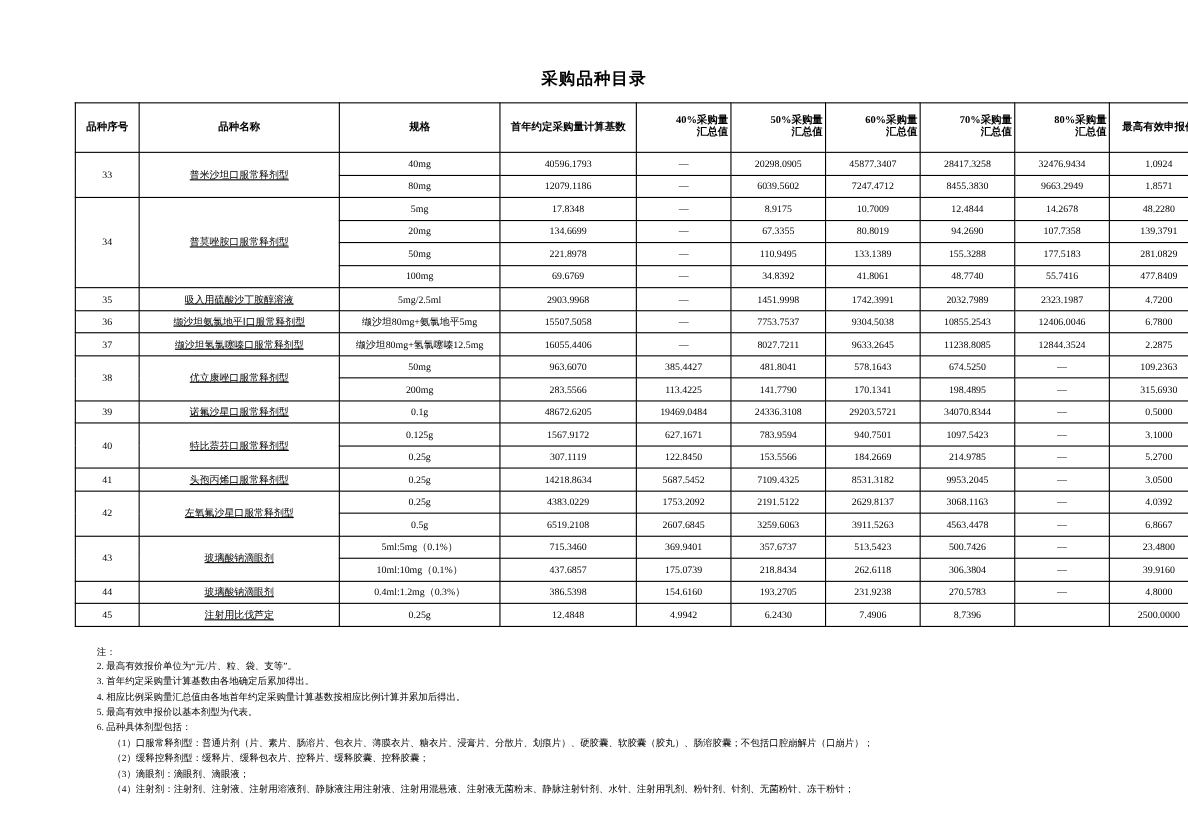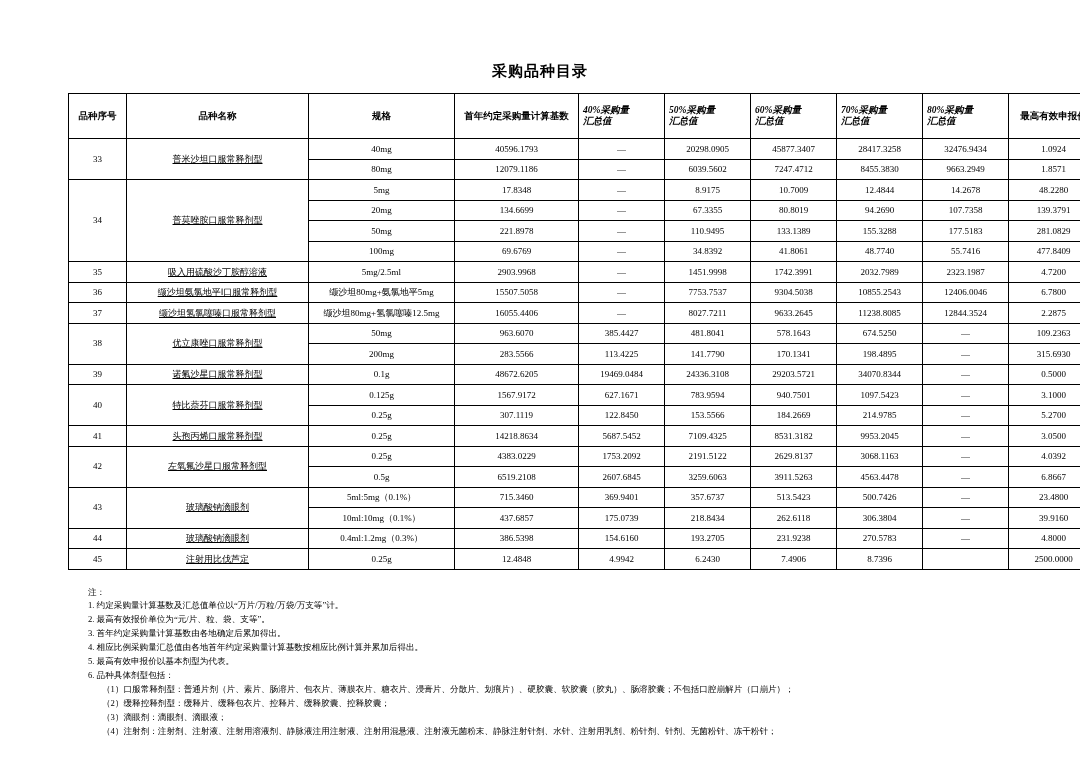--- a/index.html
+++ b/index.html
@@ -45,23 +45,22 @@
     vertical-align: middle;
     padding: 1px 2px;
     line-height: 1.15;
   }
   table.catalog thead th {
     font-weight: bold;
     font-size: 9.5px;
     height: 42px;
   }
   table.catalog thead th.two-line {
-    text-align: left;
+    text-align: right;
     padding-left: 4px;
-    font-style: italic;
   }
   table.catalog tbody td {
     height: 17.5px;
   }
   .col-no    { width: 58px; }
   .col-name  { width: 182px; }
   .col-spec  { width: 146px; }
   .col-base  { width: 124px; }
   .col-p     { width: 86px; }
   .col-max   { width: 90px; }
@@ -379,21 +378,20 @@
             <td class="dash"></td>
             <td class="num">2500.0000</td>
           </tr>
         </tbody>
     </table>
   </div>
 
   <div class="notes">
     <div class="note-title">注：</div>
     <div id="notes-list">
-        <div class="indent1">1. 约定采购量计算基数及汇总值单位以“万片/万粒/万袋/万支等”计。</div>
         <div class="indent1">2. 最高有效报价单位为“元/片、粒、袋、支等”。</div>
         <div class="indent1">3. 首年约定采购量计算基数由各地确定后累加得出。</div>
         <div class="indent1">4. 相应比例采购量汇总值由各地首年约定采购量计算基数按相应比例计算并累加后得出。</div>
         <div class="indent1">5. 最高有效申报价以基本剂型为代表。</div>
         <div class="indent1">6. 品种具体剂型包括：</div>
         <div class="indent2">（1）口服常释剂型：普通片剂（片、素片、肠溶片、包衣片、薄膜衣片、糖衣片、浸膏片、分散片、划痕片）、硬胶囊、软胶囊（胶丸）、肠溶胶囊；不包括口腔崩解片（口崩片）；</div>
         <div class="indent2">（2）缓释控释剂型：缓释片、缓释包衣片、控释片、缓释胶囊、控释胶囊；</div>
         <div class="indent2">（3）滴眼剂：滴眼剂、滴眼液；</div>
         <div class="indent2">（4）注射剂：注射剂、注射液、注射用溶液剂、静脉液注用注射液、注射用混悬液、注射液无菌粉末、静脉注射针剂、水针、注射用乳剂、粉针剂、针剂、无菌粉针、冻干粉针；</div>
       </div>

